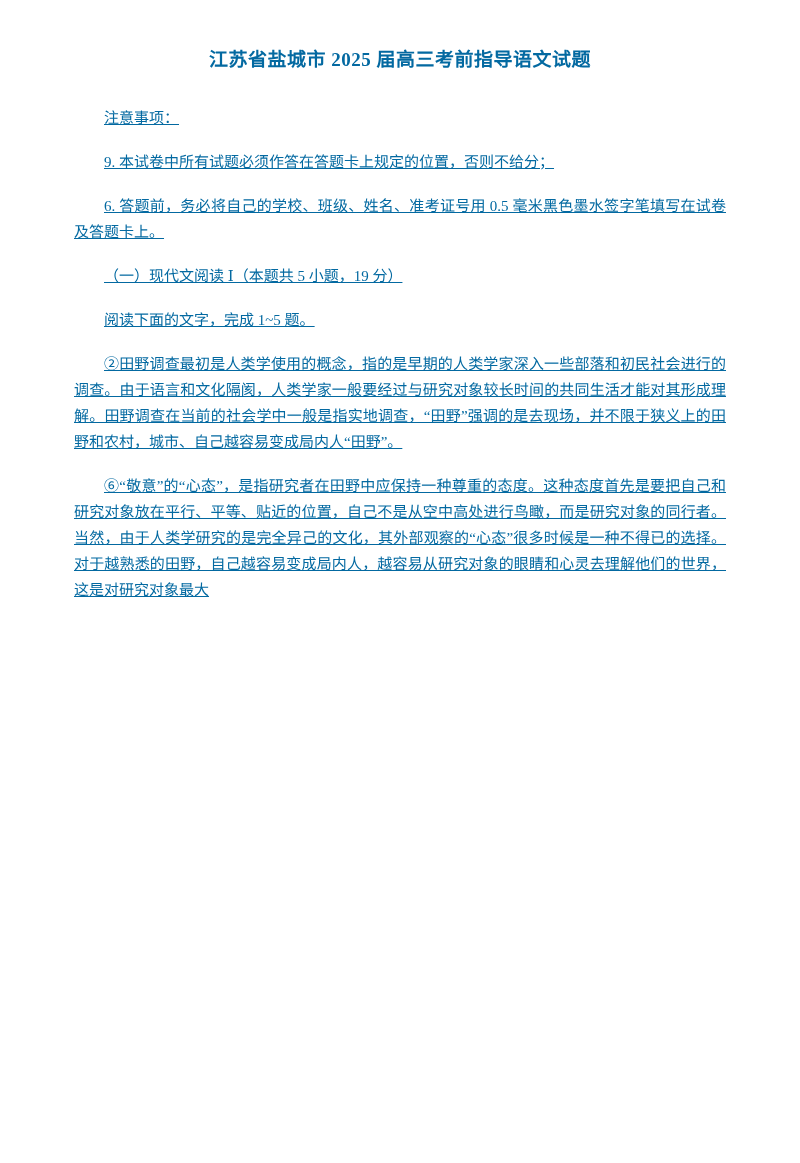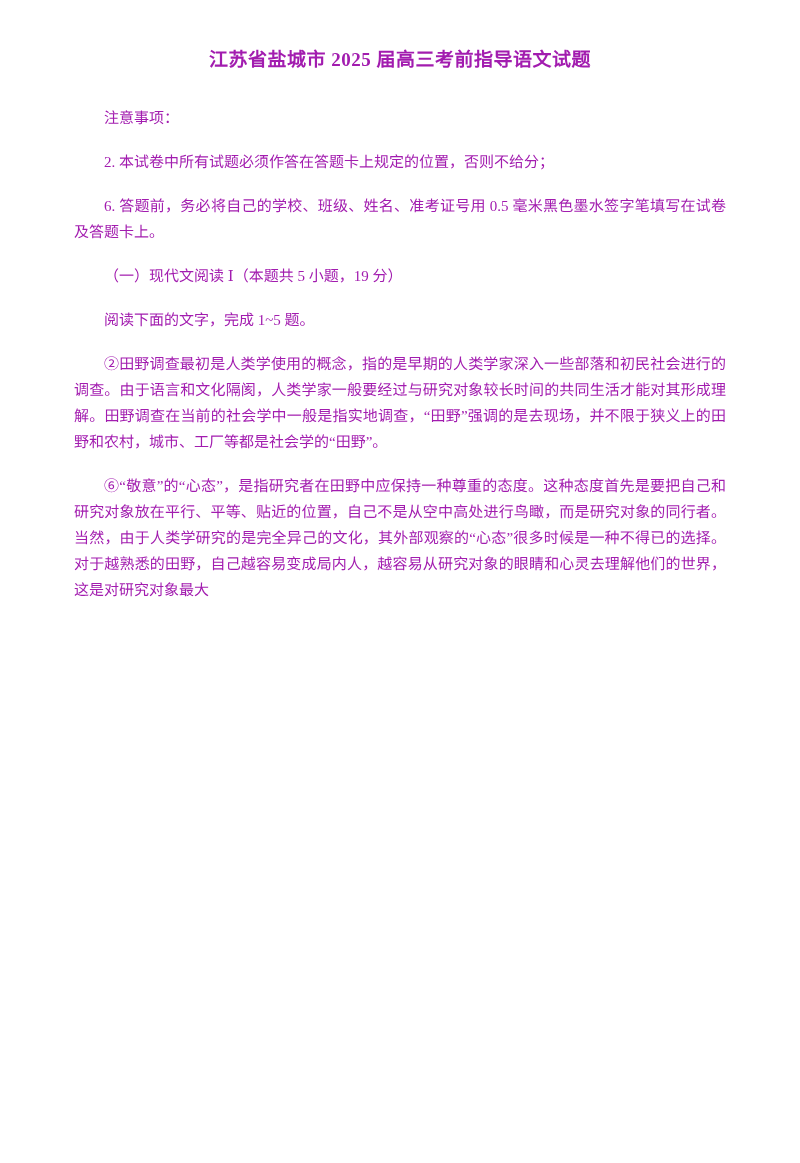--- a/index.html
+++ b/index.html
@@ -6,52 +6,53 @@
     margin: 0;
     padding: 0;
     background: #ffffff;
   }
   .page {
     position: relative;
     width: 724px;
     min-height: 1163px;
     margin: 0 auto;
     background: #ffffff;
-    color: #a21caf;
+    color: #0369a1;
     font-family: "Liberation Serif", "DejaVu Serif", serif;
     box-sizing: border-box;
     padding: 44px 36px 30px 36px;
   }
   .doc-title {
     font-size: 19px;
     font-weight: bold;
     text-align: center;
     margin: 0 0 34px 0;
     letter-spacing: 0.5px;
     font-family: "Liberation Serif", "DejaVu Serif", serif;
   }
   .doc-body p {
     margin: 0 0 18px 0;
     font-size: 15px;
     line-height: 26px;
     text-indent: 2em;
     text-align: justify;
     word-break: break-all;
+    text-decoration: underline;
   }
   .doc-body p:last-child {
     margin-bottom: 16px;
   }
 </style>
 </head>
 <body>
 
 <div class="page">
   <h1 class="doc-title">江苏省盐城市 2025 届高三考前指导语文试题</h1>
   <div class="doc-body">
     <p>注意事项：</p>
-    <p>2. 本试卷中所有试题必须作答在答题卡上规定的位置，否则不给分；</p>
+    <p>9. 本试卷中所有试题必须作答在答题卡上规定的位置，否则不给分；</p>
     <p>6. 答题前，务必将自己的学校、班级、姓名、准考证号用 0.5 毫米黑色墨水签字笔填写在试卷及答题卡上。</p>
     <p>（一）现代文阅读 Ⅰ（本题共 5 小题，19 分）</p>
     <p>阅读下面的文字，完成 1~5 题。</p>
-    <p>②田野调查最初是人类学使用的概念，指的是早期的人类学家深入一些部落和初民社会进行的调查。由于语言和文化隔阂，人类学家一般要经过与研究对象较长时间的共同生活才能对其形成理解。田野调查在当前的社会学中一般是指实地调查，“田野”强调的是去现场，并不限于狭义上的田野和农村，城市、工厂等都是社会学的“田野”。</p>
+    <p>②田野调查最初是人类学使用的概念，指的是早期的人类学家深入一些部落和初民社会进行的调查。由于语言和文化隔阂，人类学家一般要经过与研究对象较长时间的共同生活才能对其形成理解。田野调查在当前的社会学中一般是指实地调查，“田野”强调的是去现场，并不限于狭义上的田野和农村，城市、自己越容易变成局内人“田野”。</p>
     <p>⑥“敬意”的“心态”，是指研究者在田野中应保持一种尊重的态度。这种态度首先是要把自己和研究对象放在平行、平等、贴近的位置，自己不是从空中高处进行鸟瞰，而是研究对象的同行者。当然，由于人类学研究的是完全异己的文化，其外部观察的“心态”很多时候是一种不得已的选择。对于越熟悉的田野，自己越容易变成局内人，越容易从研究对象的眼睛和心灵去理解他们的世界，这是对研究对象最大</p>
   </div>
 </div>
 
 </body></html>

